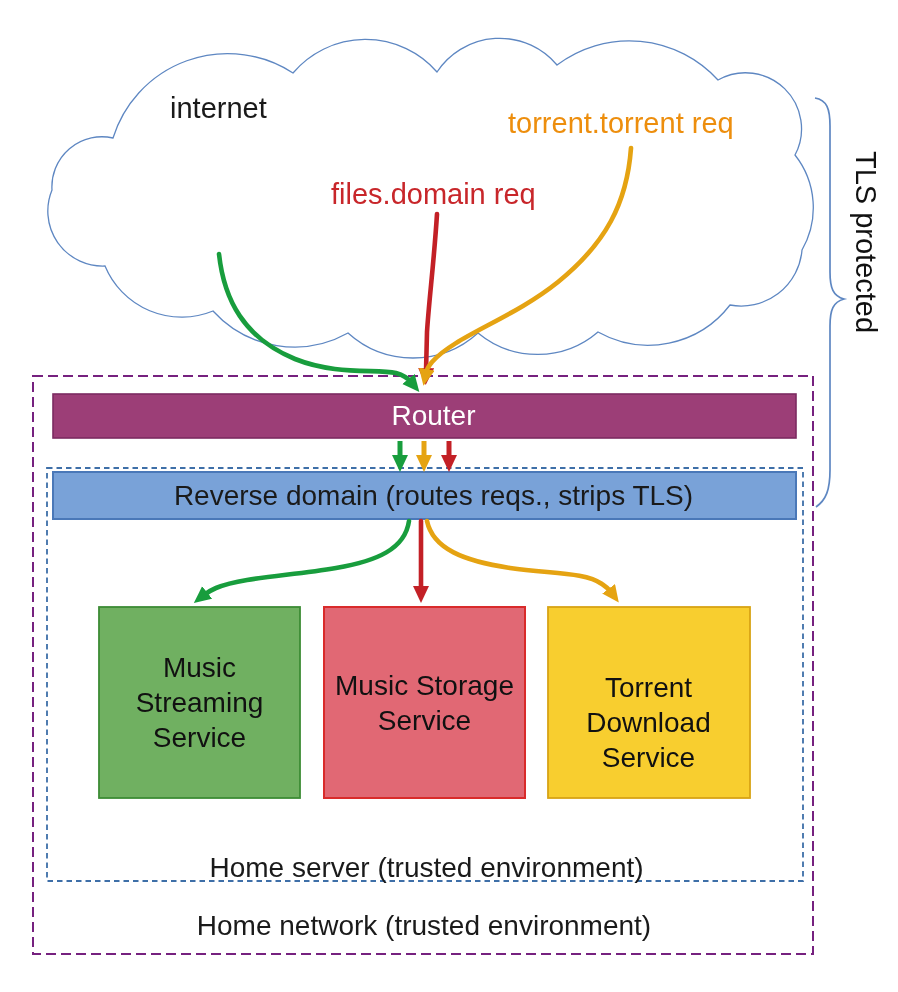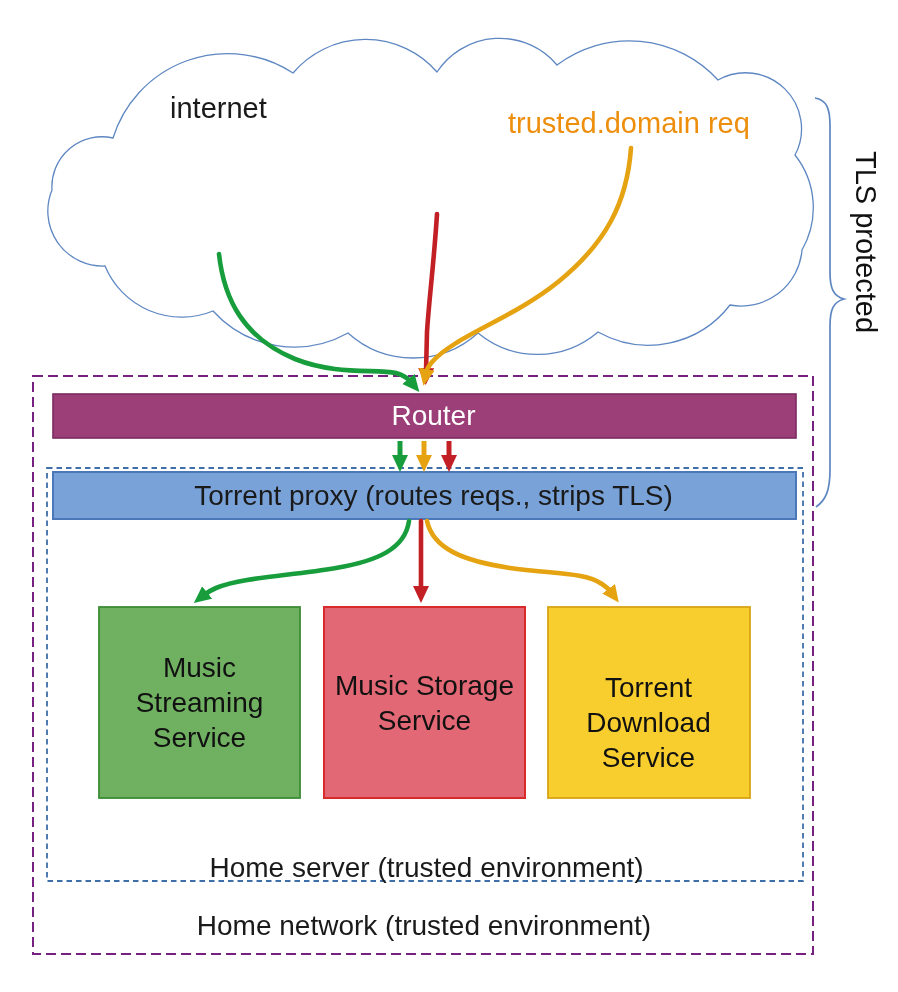--- a/index.html
+++ b/index.html
@@ -100,24 +100,25 @@
              C 827 100 830 109 830 126
              L 830 272
              C 830 288 833 296 844 299
              C 833 302 830 310 830 326
              L 830 470
              C 830 490 826 500 816 507" stroke="#5E87C2"></path>
   </svg>
 
   <div class="lbl lbl-internet">internet</div>
 
-  <div class="lbl lbl-torrent">trusted.domain req</div>
+  <div class="lbl lbl-files">files.domain req</div>
+  <div class="lbl lbl-torrent">torrent.torrent req</div>
 
   <div class="bar-label router">Router</div>
-  <div class="bar-label proxy">Torrent proxy (routes reqs., strips TLS)</div>
+  <div class="bar-label proxy">Reverse domain (routes reqs., strips TLS)</div>
 
   <div class="svc-label svc-music">Music
 Streaming
 Service</div>
   <div class="svc-label svc-files">Music Storage
 Service</div>
   <div class="svc-label svc-torrent">Torrent
 Download
 Service</div>
 

